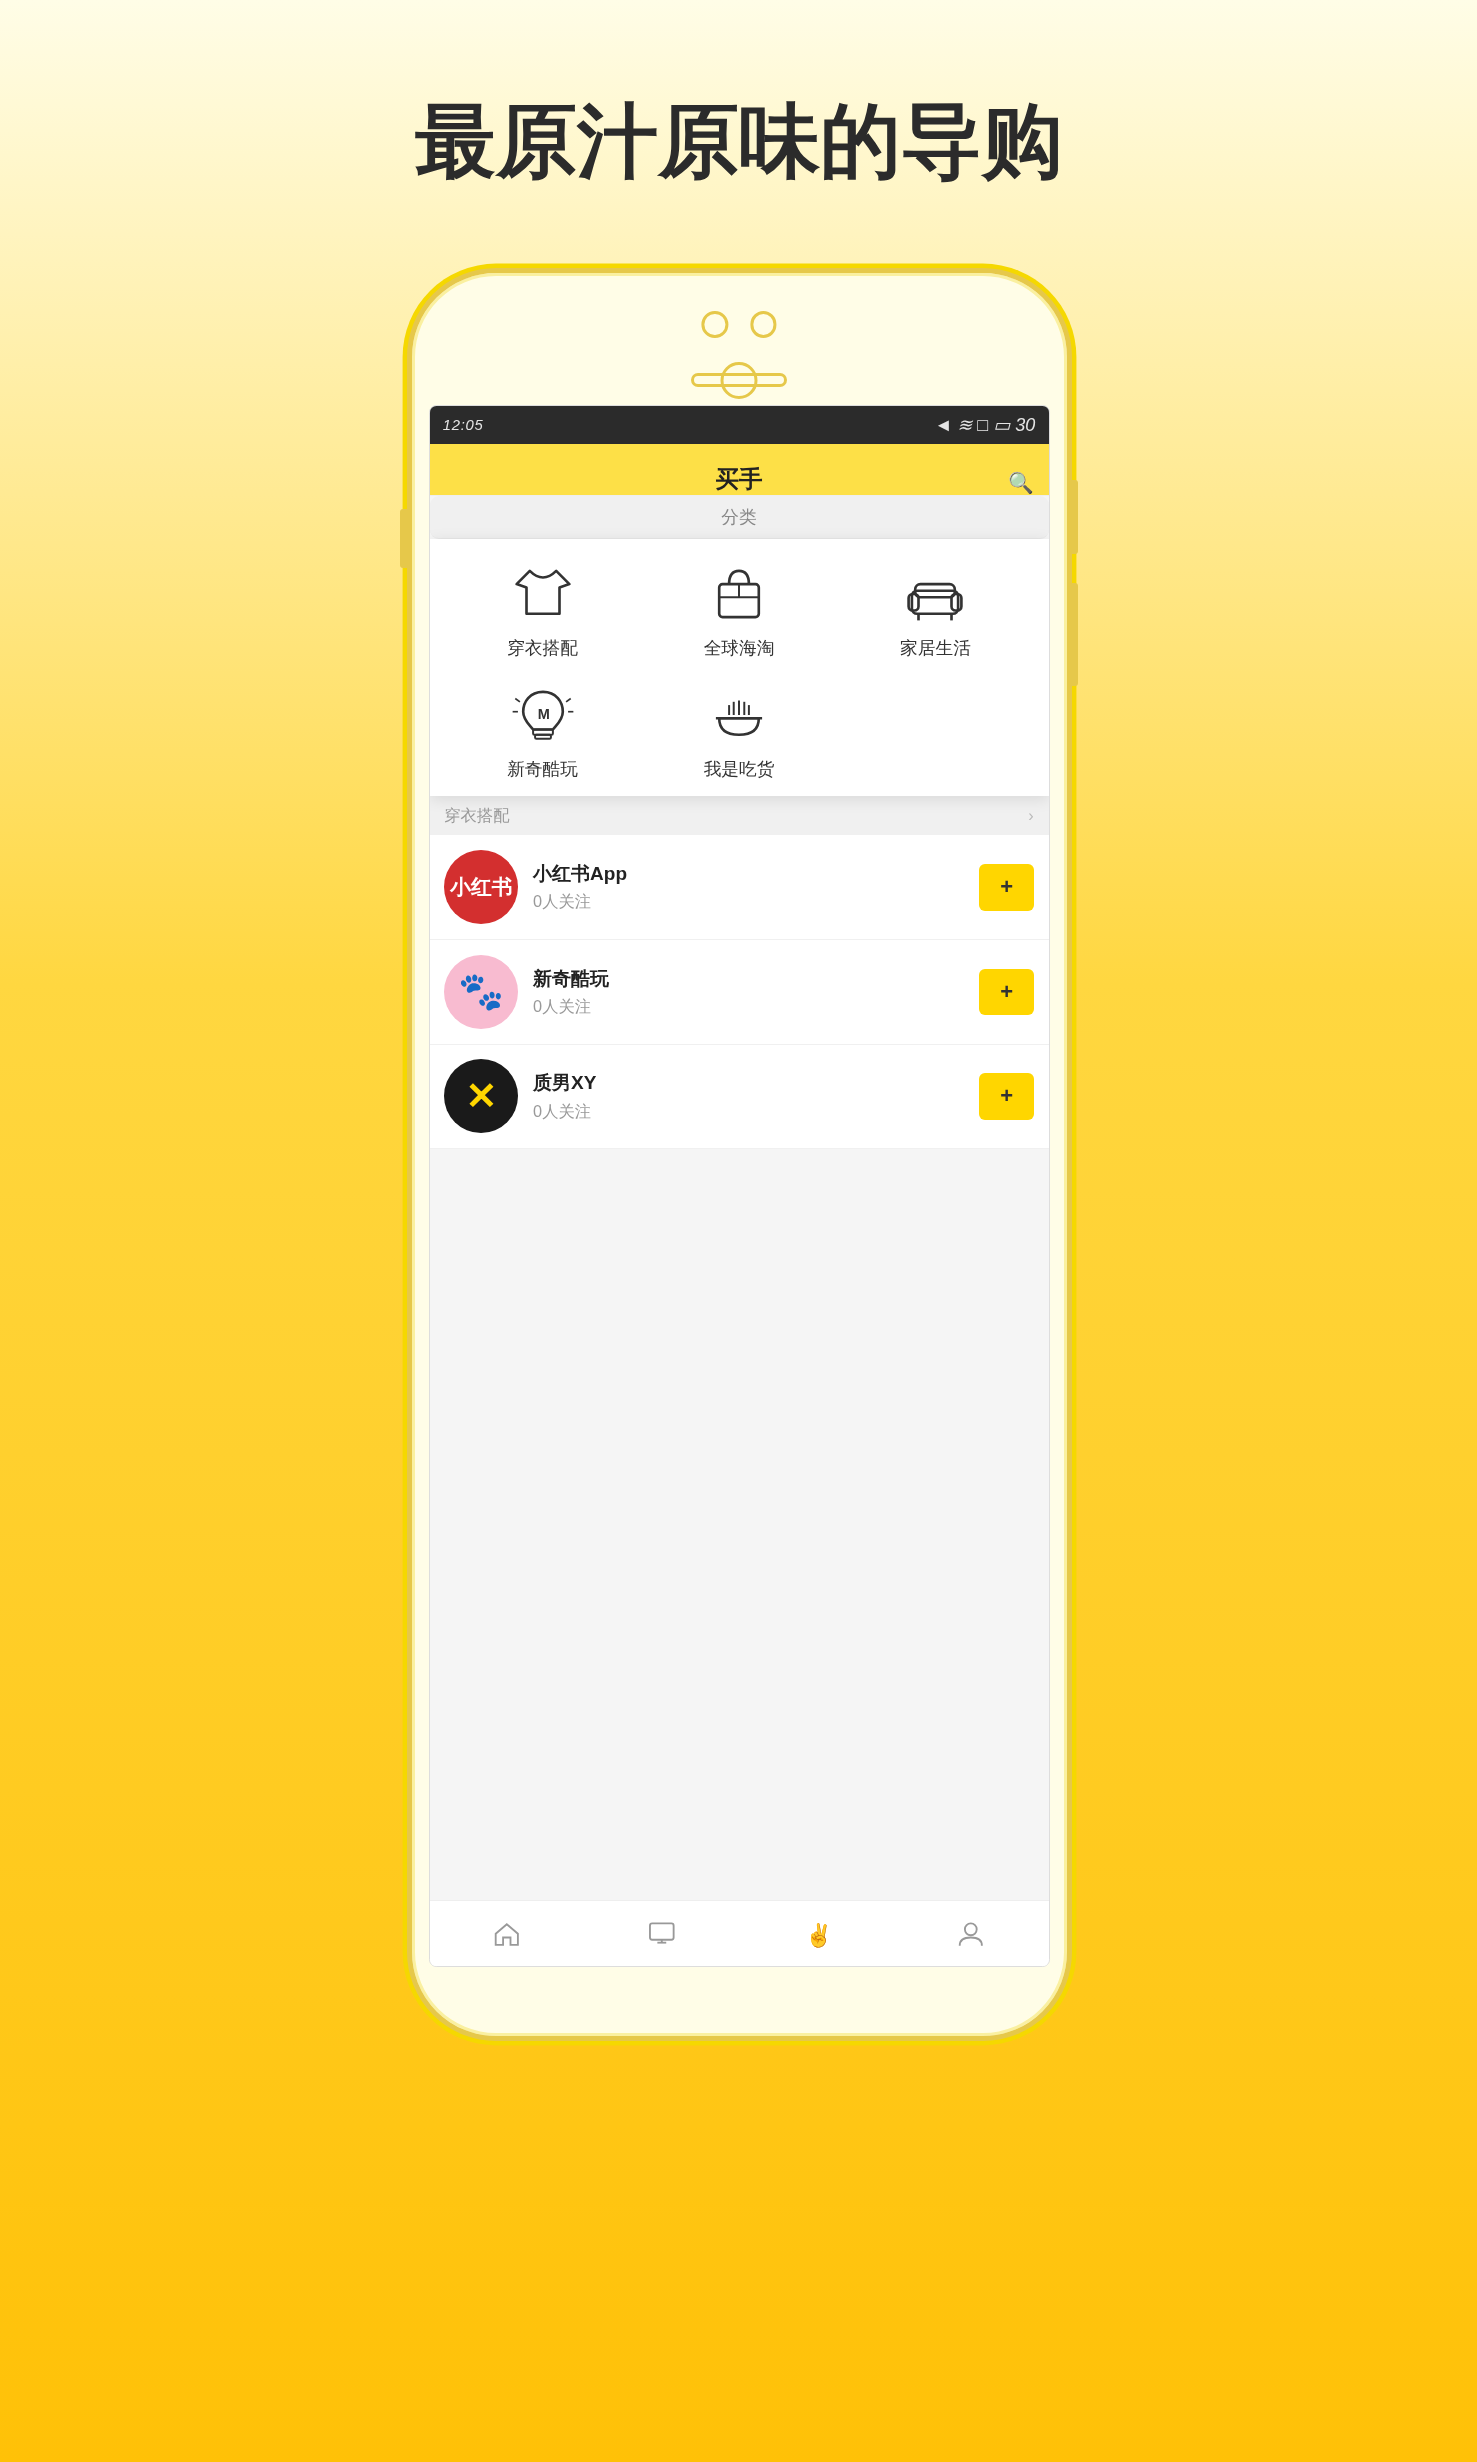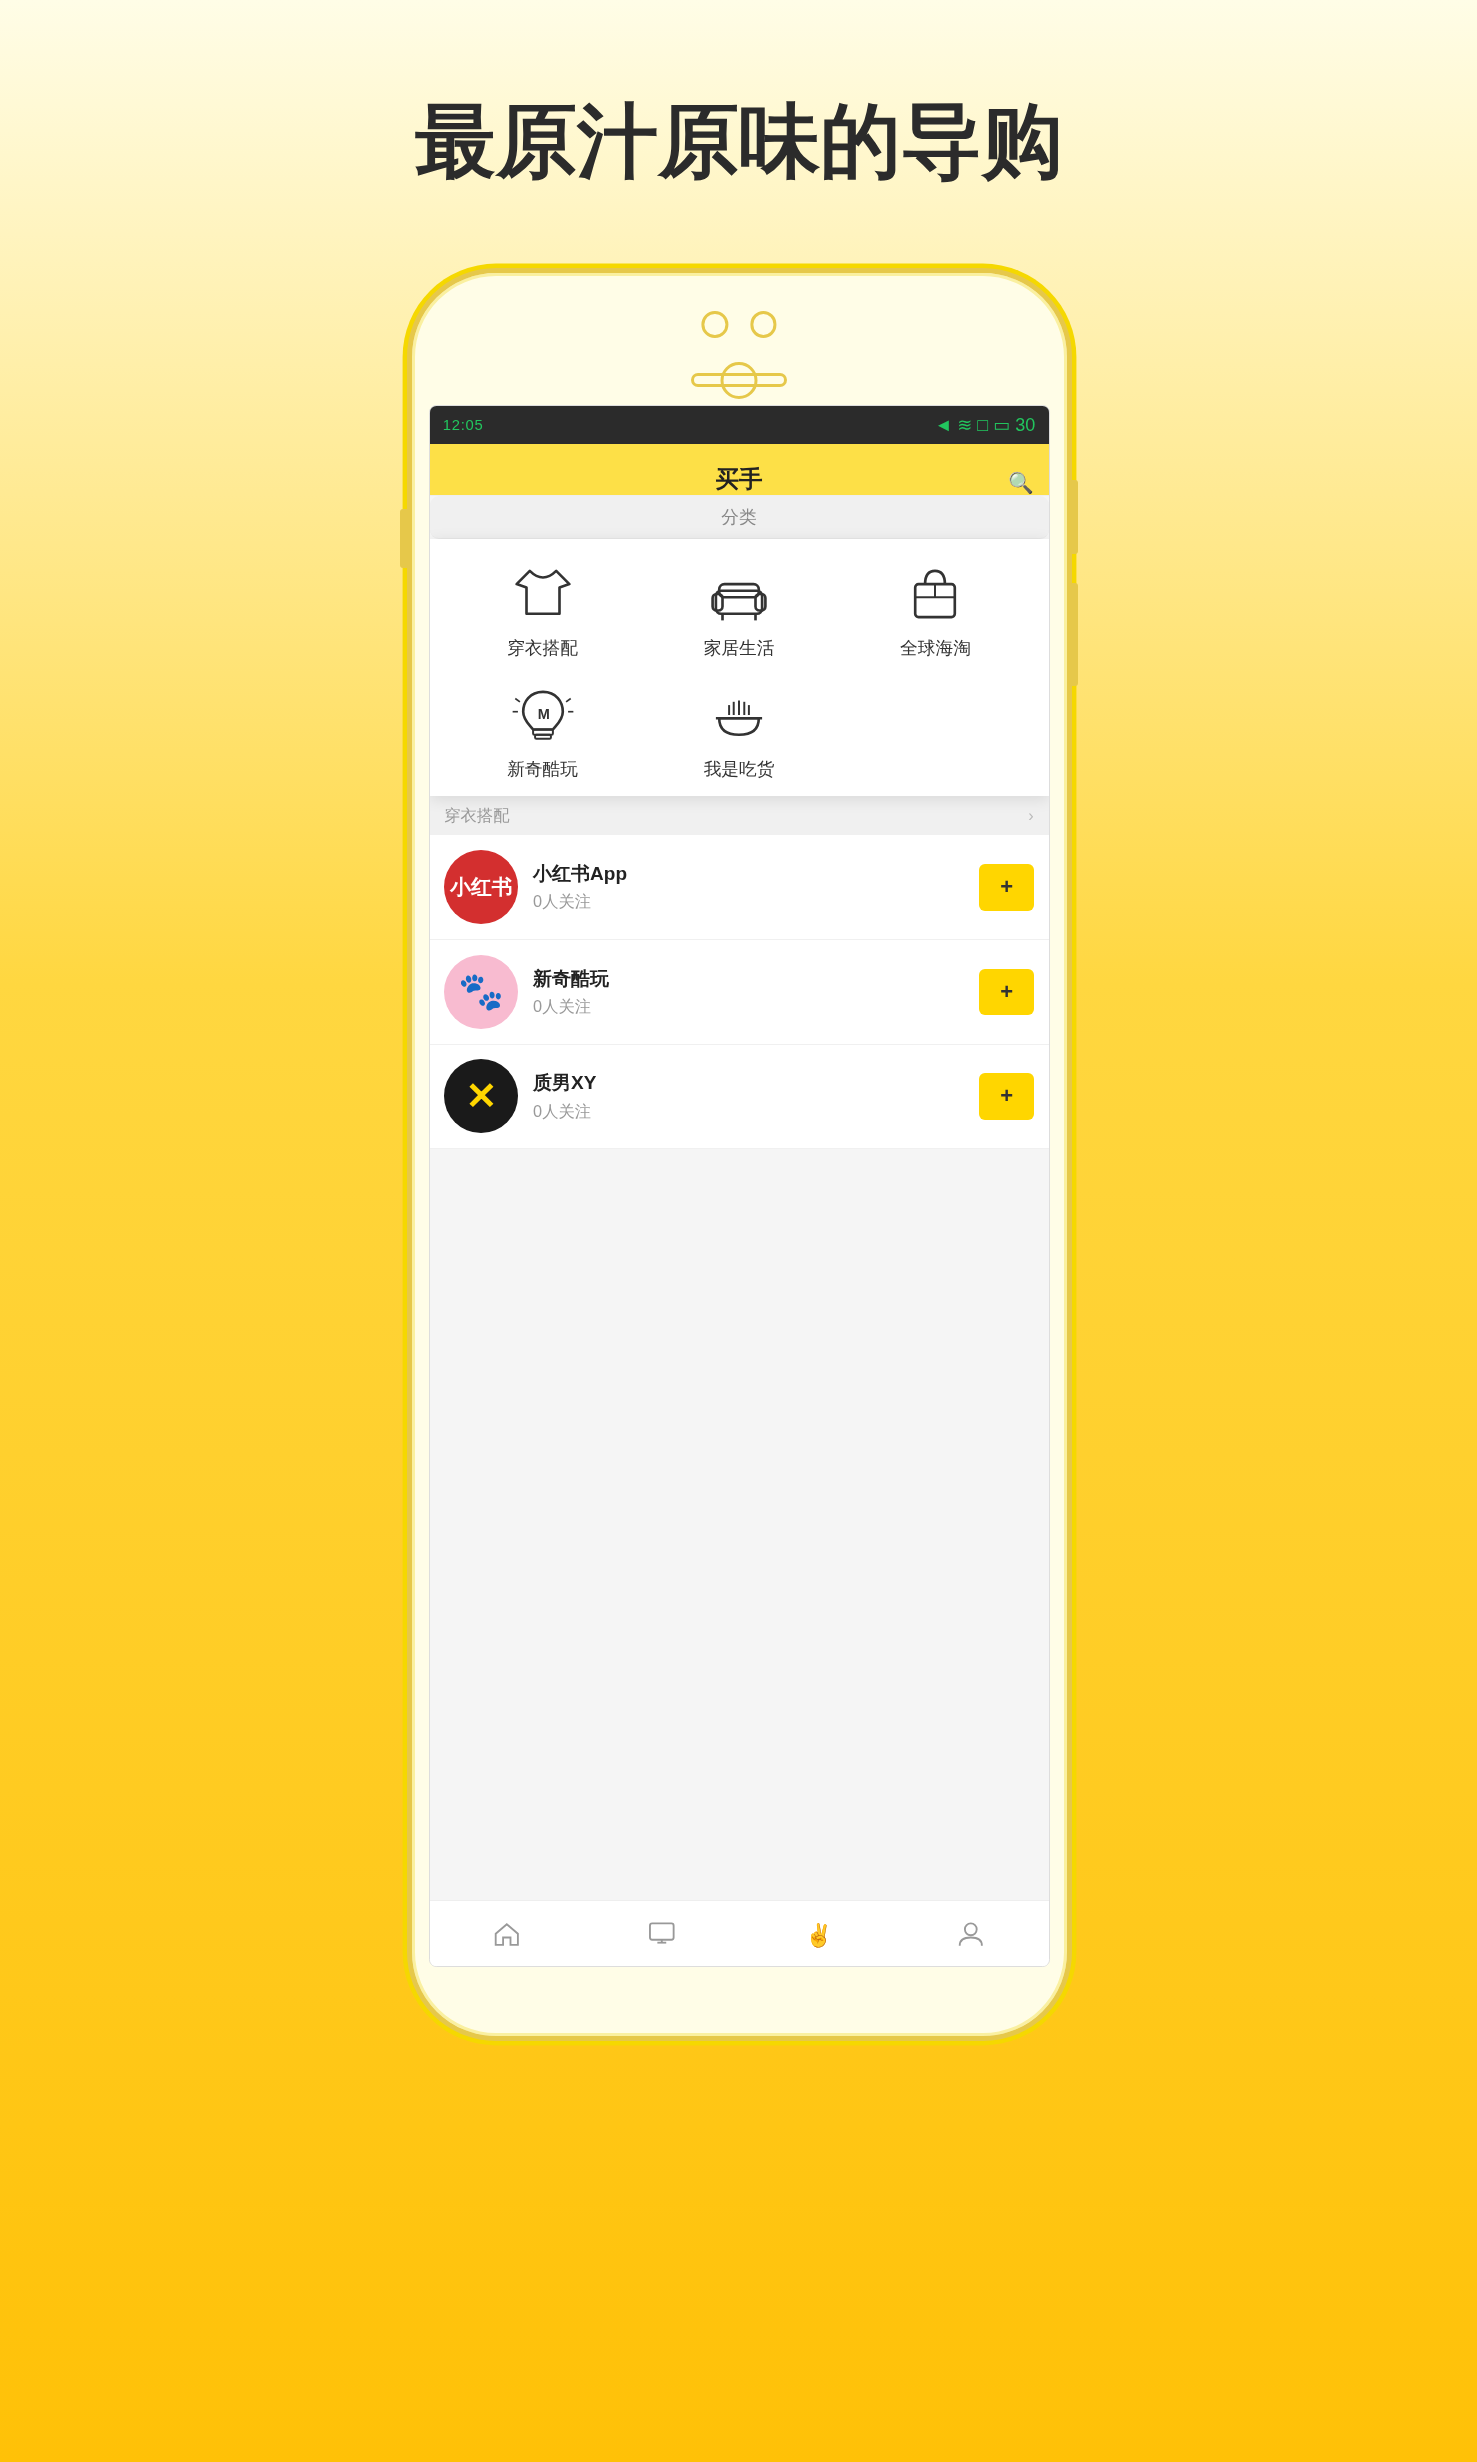--- a/index.html
+++ b/index.html
@@ -104,27 +104,28 @@
       right: 22px;
       bottom: 74px;
       background: #f5f5f5;
       border-radius: 7.4px;
       overflow: hidden;
       border: 1.5px solid #ddd;
     }
     
     .status-bar {
       background: #2b2b2b;
-      color: #22c55e;
+      color: #e5e5e5;
       font-size: 14.8px;
       padding: 4.4px 13.3px;
       display: flex;
       justify-content: space-between;
       align-items: center;
       height: 38px;
+      font-style: italic;
     }
     .status-left { font-size: 14.8px; letter-spacing: 0.7px; }
     .status-right { font-size: 18px; }
     
     .app-bar {
       background: #fde047;
       display: flex;
       justify-content: center;
       align-items: flex-end;
       height: 52px;
@@ -316,42 +317,42 @@
     <div class="category-label">分类</div>
 
     <div class="category-grid-popup">
       <div class="cat-grid">
 
         <div class="cat-item">
           <svg class="cat-svg" viewBox="0 0 100 100">
             <path d="M30 15 L10 35 L25 40 L25 80 L75 80 L75 40 L90 35 L70 15 Q60 25 50 25 Q40 25 30 15Z" fill="none" stroke="#333" stroke-width="4" stroke-linejoin="round"></path>
           </svg>
           <span class="cat-label">穿衣搭配</span>
+        </div>
+
+        <div class="cat-item">
+          <svg class="cat-svg" viewBox="0 0 100 100">
+            <rect x="20" y="35" width="60" height="50" rx="5" fill="none" stroke="#333" stroke-width="4"></rect>
+            <path d="M35 35 Q35 15 50 15 Q65 15 65 35" fill="none" stroke="#333" stroke-width="4"></path>
+            <line x1="20" y1="55" x2="80" y2="55" stroke="#333" stroke-width="3"></line>
+            <line x1="50" y1="35" x2="50" y2="55" stroke="#333" stroke-width="3"></line>
+          </svg>
+          <span class="cat-label">全球海淘</span>
         </div>
 
         <div class="cat-item">
           <svg class="cat-svg" viewBox="0 0 100 100">
             <rect x="15" y="45" width="70" height="35" rx="8" fill="none" stroke="#333" stroke-width="4"></rect>
             <rect x="10" y="50" width="15" height="25" rx="6" fill="none" stroke="#333" stroke-width="4"></rect>
             <rect x="75" y="50" width="15" height="25" rx="6" fill="none" stroke="#333" stroke-width="4"></rect>
             <rect x="20" y="35" width="60" height="20" rx="8" fill="none" stroke="#333" stroke-width="4"></rect>
             <line x1="25" y1="80" x2="25" y2="90" stroke="#333" stroke-width="4"></line>
             <line x1="75" y1="80" x2="75" y2="90" stroke="#333" stroke-width="4"></line>
           </svg>
           <span class="cat-label">家居生活</span>
-        </div>
-
-        <div class="cat-item">
-          <svg class="cat-svg" viewBox="0 0 100 100">
-            <rect x="20" y="35" width="60" height="50" rx="5" fill="none" stroke="#333" stroke-width="4"></rect>
-            <path d="M35 35 Q35 15 50 15 Q65 15 65 35" fill="none" stroke="#333" stroke-width="4"></path>
-            <line x1="20" y1="55" x2="80" y2="55" stroke="#333" stroke-width="3"></line>
-            <line x1="50" y1="35" x2="50" y2="55" stroke="#333" stroke-width="3"></line>
-          </svg>
-          <span class="cat-label">全球海淘</span>
         </div>
 
         <div class="cat-item">
           <svg class="cat-svg" viewBox="0 0 100 100">
             <path d="M50 15 C30 15 20 30 20 45 C20 58 30 65 35 72 L65 72 C70 65 80 58 80 45 C80 30 70 15 50 15Z" fill="none" stroke="#333" stroke-width="4"></path>
             <rect x="35" y="72" width="30" height="8" rx="2" fill="none" stroke="#333" stroke-width="3"></rect>
             <rect x="38" y="80" width="24" height="6" rx="2" fill="none" stroke="#333" stroke-width="3"></rect>
             <text x="42" y="56" font-size="22" fill="#333" font-weight="bold">M</text>
 
             <line x1="15" y1="30" x2="8" y2="25" stroke="#333" stroke-width="2.5"></line>

